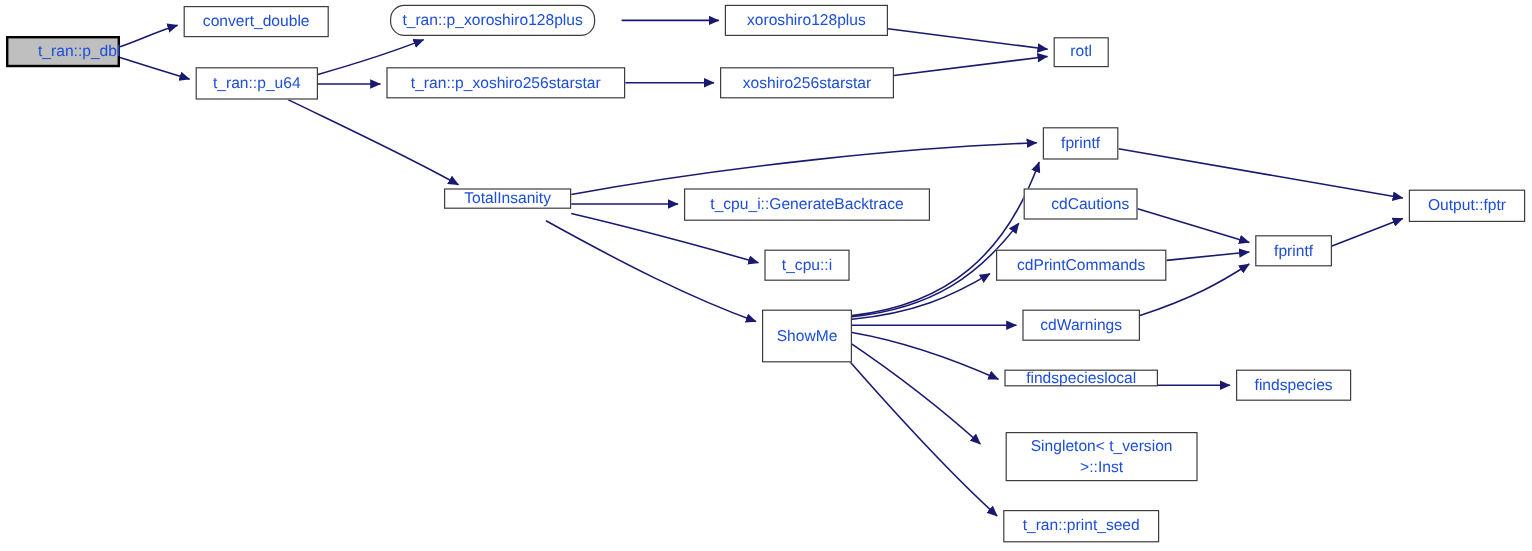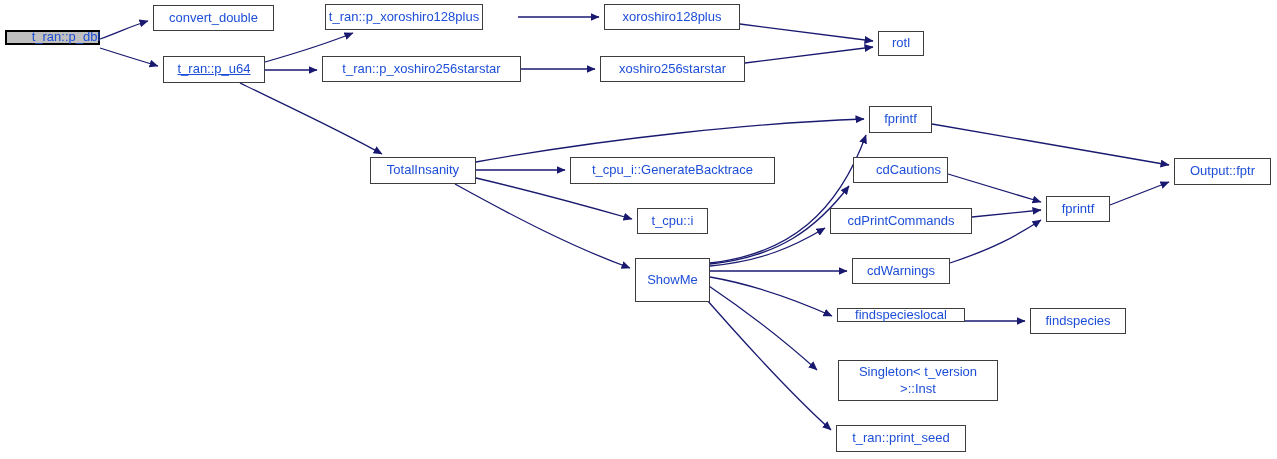--- a/index.html
+++ b/index.html
@@ -76,29 +76,29 @@
         <path d="M 693,284 C 746,345 790,393 831,430" fill="none" stroke="#191970" stroke-width="1.3" marker-end="url(#arrow)"></path>
         <path d="M 932,124 L 1169,165" fill="none" stroke="#191970" stroke-width="1.3" marker-end="url(#arrow)"></path>
         <path d="M 948,174 L 1041,202" fill="none" stroke="#191970" stroke-width="1.3" marker-end="url(#arrow)"></path>
         <path d="M 972,217 L 1041,210" fill="none" stroke="#191970" stroke-width="1.3" marker-end="url(#arrow)"></path>
         <path d="M 950,263 C 995,248 1016,236 1041,220" fill="none" stroke="#191970" stroke-width="1.3" marker-end="url(#arrow)"></path>
         <path d="M 965,321 L 1025,321" fill="none" stroke="#191970" stroke-width="1.3" marker-end="url(#arrow)"></path>
         <path d="M 1110,205 L 1169,182" fill="none" stroke="#191970" stroke-width="1.3" marker-end="url(#arrow)"></path>
       </g>
   </svg>
   <div id="nodes">
-      <div class="node highlighted" style="left: 5px; top: 30px; width: 95px; height: 15px; padding-left: 27px;">t_ran::p_dbl</div>
+      <div class="node highlighted" style="left: 5px; top: 30px; width: 95px; height: 26px; padding-left: 27px;">t_ran::p_dbl</div>
       <div class="node" style="left: 153px; top: 5px; width: 121px; height: 26px;">convert_double</div>
-      <div class="node" style="left: 163px; top: 56px; width: 102px; height: 27px; text-decoration: underline;">t_ran::p_u64</div>
-      <div class="node" style="left: 325px; top: 4px; width: 158px; height: 26px;">t_ran::p_xoroshiro128plus</div>
+      <div class="node" style="left: 163px; top: 56px; width: 102px; height: 27px;">t_ran::p_u64</div>
+      <div class="node" style="left: 325px; top: 4px; width: 171px; height: 26px; border-radius: 12px;">t_ran::p_xoroshiro128plus</div>
       <div class="node" style="left: 322px; top: 56px; width: 199px; height: 26px;">t_ran::p_xoshiro256starstar</div>
       <div class="node" style="left: 604px; top: 4px; width: 136px; height: 26px;">xoroshiro128plus</div>
       <div class="node" style="left: 600px; top: 56px; width: 145px; height: 26px;">xoshiro256starstar</div>
       <div class="node" style="left: 878px; top: 31px; width: 46px; height: 25px;">rotl</div>
-      <div class="node" style="left: 370px; top: 157px; width: 106px; height: 27px;">TotalInsanity</div>
+      <div class="node" style="left: 370px; top: 157px; width: 106px; height: 17px;">TotalInsanity</div>
       <div class="node" style="left: 869px; top: 106px; width: 63px; height: 27px;">fprintf</div>
       <div class="node" style="left: 570px; top: 157px; width: 205px; height: 27px;">t_cpu_i::GenerateBacktrace</div>
       <div class="node" style="left: 637px; top: 208px; width: 71px; height: 26px;">t_cpu::i</div>
       <div class="node" style="left: 635px; top: 258px; width: 75px; height: 44px;">ShowMe</div>
       <div class="node" style="left: 853px; top: 157px; width: 95px; height: 26px; padding-left: 16px;">cdCautions</div>
       <div class="node" style="left: 830px; top: 208px; width: 142px; height: 26px;">cdPrintCommands</div>
       <div class="node" style="left: 852px; top: 258px; width: 98px; height: 26px;">cdWarnings</div>
       <div class="node" style="left: 837px; top: 308px; width: 128px; height: 14px;">findspecieslocal</div>
       <div class="node" style="left: 1030px; top: 308px; width: 96px; height: 26px;">findspecies</div>
       <div class="node" style="left: 822px; top: 360px; width: 160px; height: 41px; margin-left: 16px;">Singleton&lt; t_version

